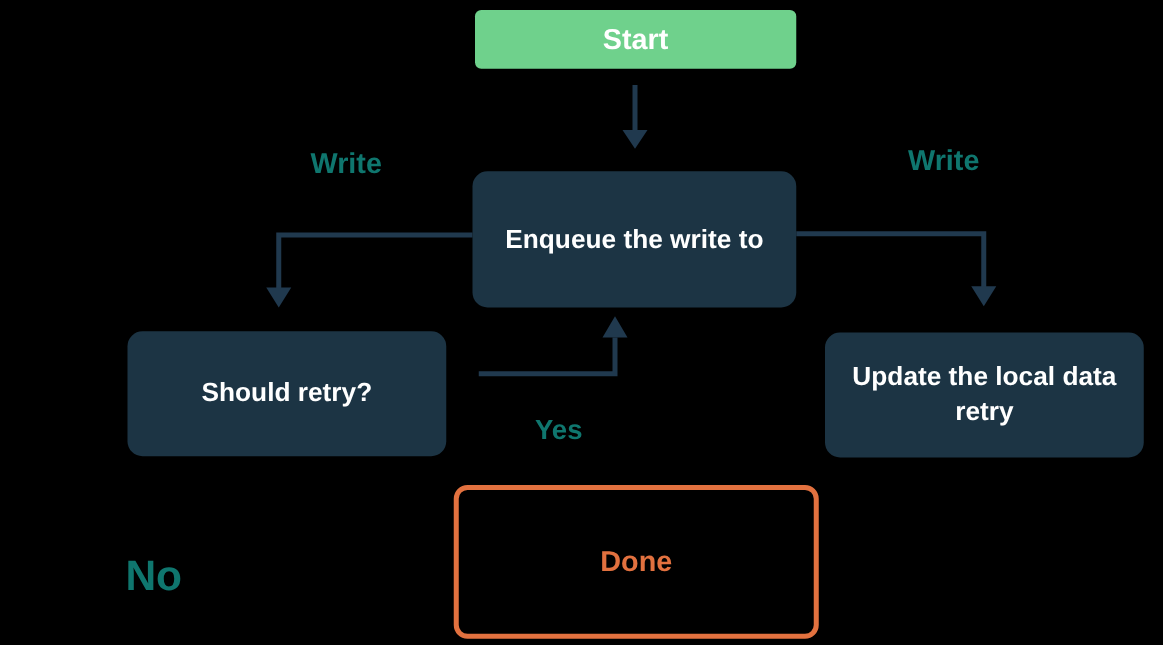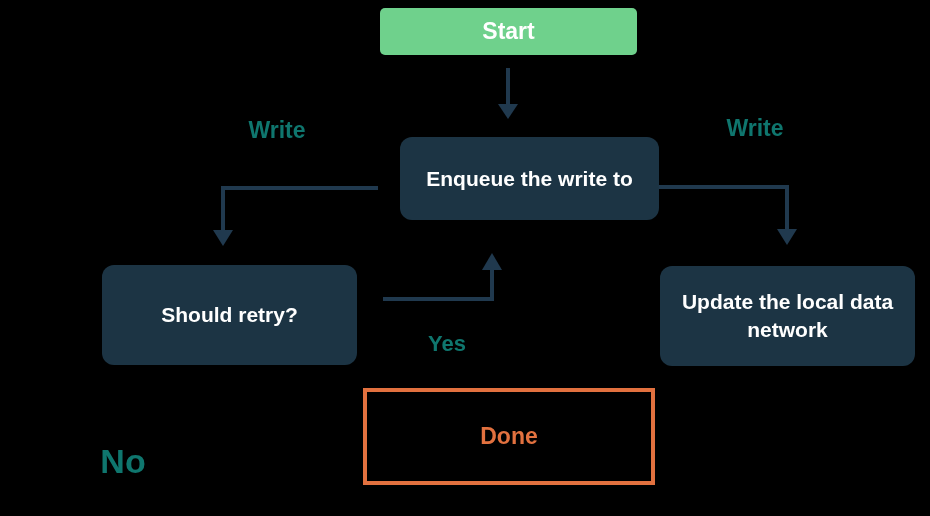--- a/index.html
+++ b/index.html
@@ -37,44 +37,44 @@
     width: 257px; height: 47px;
     background: #6fd18c;
     border-radius: 5px;
     font-size: 23px;
   }
   .node-navy {
     background: #1c3444;
     border-radius: 12px;
   }
   .node-enqueue {
-    left: 400px; top: 137px;
-    width: 259px; height: 83px;
+    left: 378px; top: 137px;
+    width: 259px; height: 109px;
     font-size: 21px;
     line-height: 28px;
   }
   .node-should-retry {
     left: 102px; top: 265px;
     width: 255px; height: 100px;
     font-size: 21px;
   }
   .node-update-local {
     left: 660px; top: 266px;
     width: 255px; height: 100px;
     font-size: 21px;
     line-height: 28px;
   }
   .node-done {
     left: 363px; top: 388px;
-    width: 292px; height: 97px;
+    width: 292px; height: 123px;
     background: transparent;
     border: 4px solid #e2713f;
     color: #e2713f;
     font-size: 23px;
-    border-radius: 0;
+    border-radius: 11px;
   }
   .edge-label {
     position: absolute;
     text-align: center;
     font-weight: 700;
     color: #0f766e;
   }
   .label-write-failed {
     left: 197px; top: 116px;
     width: 160px;
@@ -137,21 +137,21 @@
     </span>
   </div>
 
   <div class="node node-navy node-should-retry">
     <span>Should retry?</span>
   </div>
 
   <div class="node node-navy node-update-local">
     <span>
       <span class="line-block">Update the local data</span>
-      <span class="line-block">network</span>
+      <span class="line-block">retry</span>
     </span>
   </div>
 
   <div class="node node-done">
     <span>Done</span>
   </div>
 
   <div class="edge-label label-write-failed">
     <span class="line-block">Write</span>
   </div>

